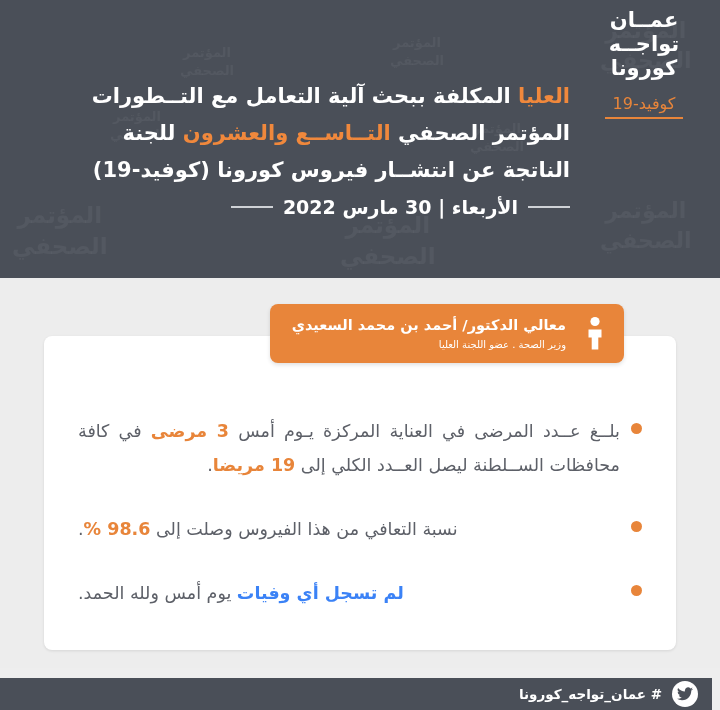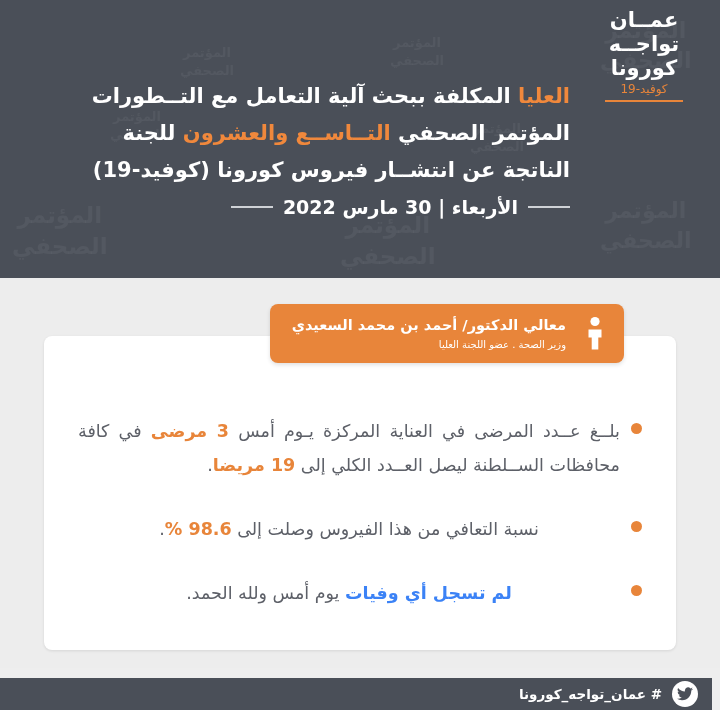--- a/index.html
+++ b/index.html
@@ -62,23 +62,23 @@
     font-size: 21px;
     font-weight: bold;
     line-height: 1.15;
   }
   .logo .l3 {
     font-size: 21px;
     font-weight: bold;
     line-height: 1.15;
   }
   .logo .l4 {
-    font-size: 12px;
+    font-size: 16px;
     color: #e8853a;
-    margin-top: 2px;
+    margin-top: 14px;
     letter-spacing: 0.5px;
   }
   .logo-underline {
     margin: 4px auto 0;
     width: 78px;
     height: 2px;
     background: #e8853a;
   }
 
   .header-title {
@@ -175,21 +175,21 @@
     height: 11px;
     border-radius: 50%;
     background: #e8853a;
     margin-top: 9px;
   }
   .bullet-text {
     flex: 1 1 auto;
     color: #5d6068;
     font-size: 17.5px;
     line-height: 1.95;
-    text-align: center;
+    text-align: left;
   }
   .bullet-text.justify { text-align: justify; text-align-last: right; }
   .bullet-text b { color: #3b82f6; font-weight: bold; }
   .bullet-text .accent { color: #e8853a; font-weight: bold; }
 
   
   .footer {
     position: absolute;
     bottom: 0;
     right: 8px;

